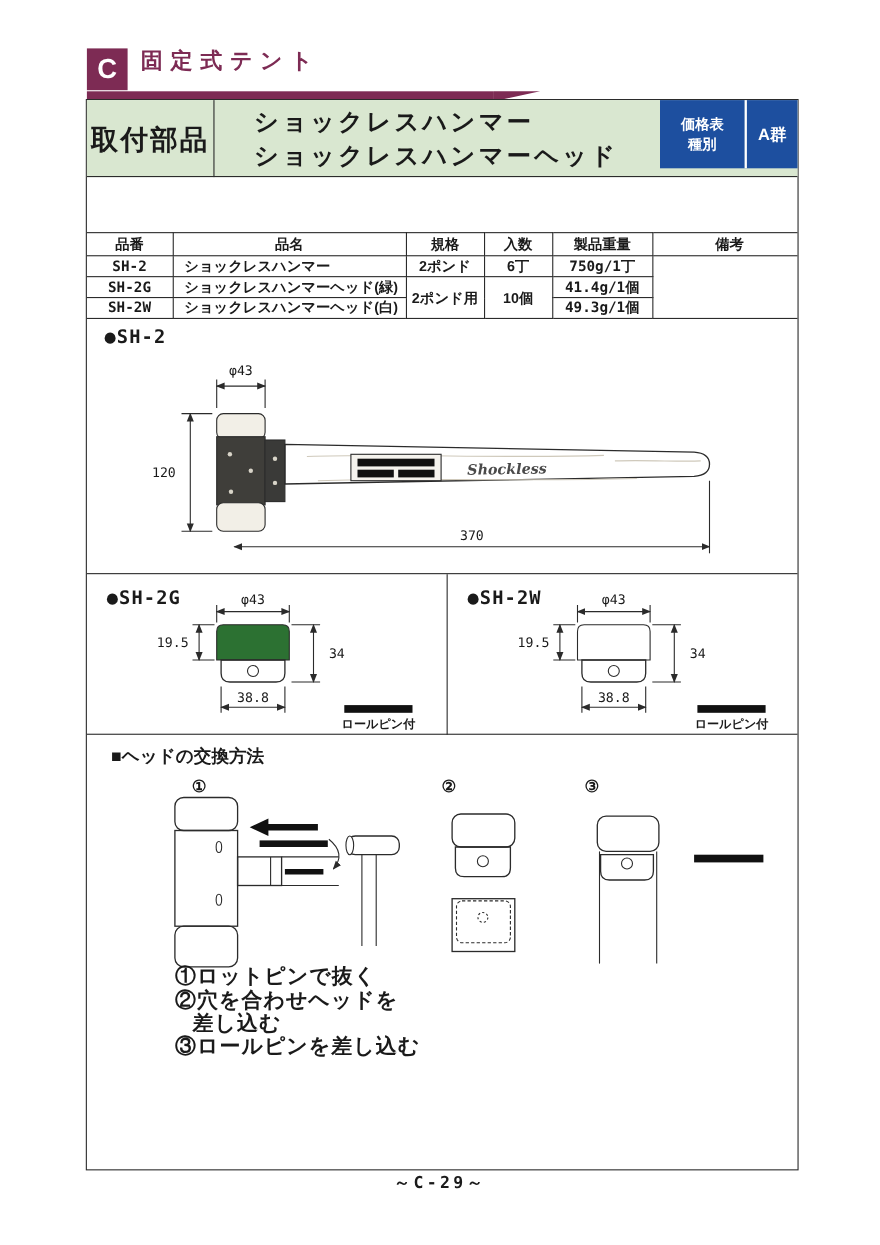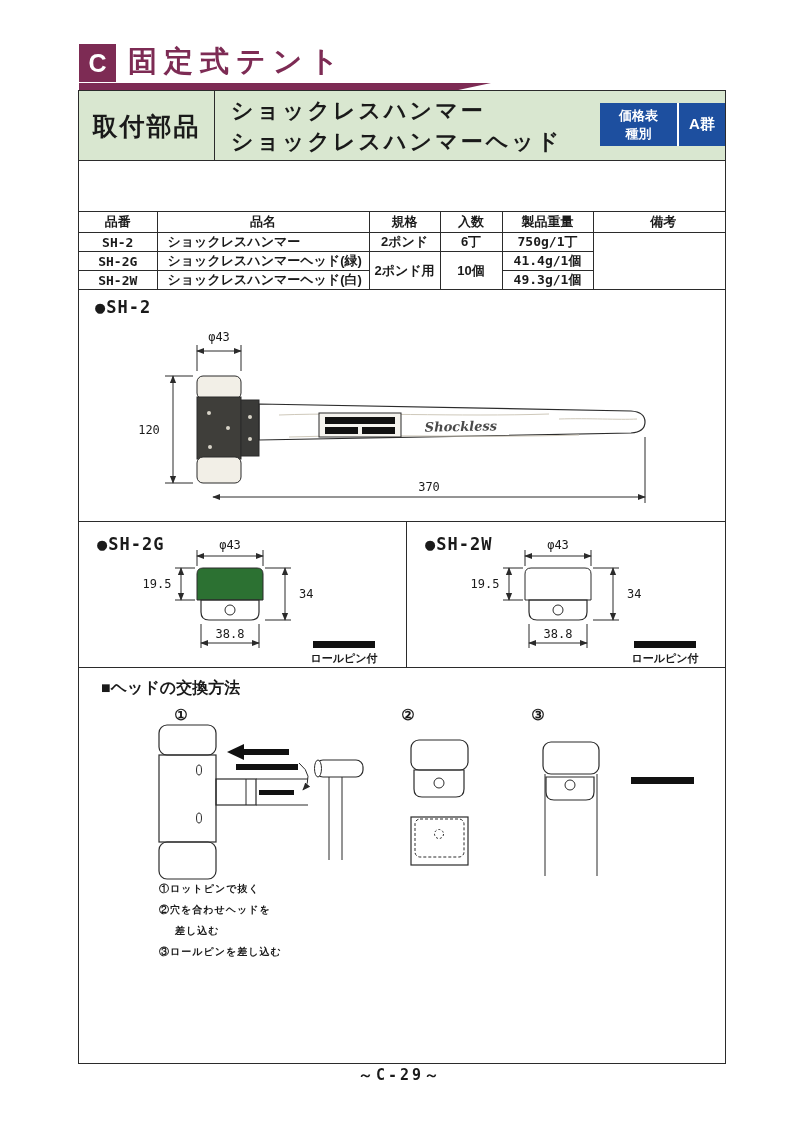--- a/index.html
+++ b/index.html
@@ -4,38 +4,38 @@
 <style>
   * { margin:0; padding:0; box-sizing:border-box; }
   body { width:800px; height:1132px; background:#ffffff; position:relative;
          font-family:"Liberation Sans", sans-serif; color:#1a1a1a; }
   .page { position:absolute; left:0; top:0; width:800px; height:1132px; overflow:hidden; }
 
   
   .c-box { position:absolute; left:79px; top:44px; width:37px; height:38px;
            background:#7d2b54; color:#fff; font-size:25px; font-weight:bold;
            display:flex; align-items:center; justify-content:center; }
-  .cat-title { position:absolute; left:128px; top:42px; font-size:29px; font-weight:bold;
+  .cat-title { position:absolute; left:128px; top:42px; font-size:20px; font-weight:bold;
                color:#7d2b54; letter-spacing:7px; }
   .head-bar { position:absolute; left:79px; top:83px; width:370px; height:9px; background:#7d2b54; }
   .head-bar::after { content:""; position:absolute; left:370px; top:0;
                      border-top:9px solid #7d2b54; border-right:42px solid transparent; }
 
   
   .content { position:absolute; left:78px; top:90px; width:648px; height:974px;
              border:1px solid #2b2b2b; background:#fff; }
 
   .title-row { position:absolute; left:0; top:0; width:646px; height:70px;
                background:#d9e7d0; border-bottom:1px solid #2b2b2b; }
-  .part-label { position:absolute; left:0; top:0; width:136px; height:70px;
+  .part-label { position:absolute; left:0; top:0; width:116px; height:70px;
                 border-right:1px solid #2b2b2b; display:flex; align-items:center;
                 justify-content:center; font-size:25px; font-weight:bold; letter-spacing:2px; }
   .prod-title { position:absolute; left:152px; top:4px; font-size:22px; font-weight:bold;
                 letter-spacing:3px; line-height:31px; }
-  .badges { position:absolute; right:0; top:12px; height:43px; display:flex; }
+  .badges { position:absolute; right:0; top:0; height:62px; display:flex; }
   .badge { background:#1d4f9f; color:#fff; display:flex; flex-direction:column;
            align-items:center; justify-content:center; font-weight:bold; }
   .badge.price { width:77px; font-size:13px; line-height:18px; }
   .badge.group { width:48px; font-size:15px; border-left:2px solid #fff; flex-direction:row; }
 
   .material-row { position:absolute; left:0; top:70px; width:646px; height:50px;
                   background:#d9e7d0; border-bottom:1px solid #2b2b2b;
                   font-size:15px; font-weight:bold; padding:6px 0 0 38px; line-height:21px; }
   .material-row .l2 { padding-left:52px; }
 
@@ -60,21 +60,21 @@
             border-top:1px solid #2b2b2b; display:flex; }
   .panel { position:relative; height:146px; }
   .panel.g { width:327px;text-decoration:underline; }
   .panel.w { width:319px; border-left:1px solid #2b2b2b; }
   .panel .sec-label { left:18px; top:12px; }
   .panel svg { position:absolute; left:0; top:0; }
 
   .replace-section { position:absolute; left:0; top:576px; width:646px; height:454px;
                      border-top:1px solid #2b2b2b; }
   .replace-heading { position:absolute; left:22px; top:10px; font-size:16px; font-weight:bold; }
-  .instructions { position:absolute; left:80px; top:210px; font-size:10px; font-weight:600;
+  .instructions { position:absolute; left:80px; top:210px; font-size:19px; font-weight:600;
                   line-height:21px; letter-spacing:1px; }
   .instructions .indent { padding-left:16px; }
 
   .footer { position:absolute; left:0; top:1066px; width:800px; text-align:center;
             font-size:15px; font-weight:bold; letter-spacing:3px;
             font-family:"DejaVu Sans Mono", monospace; }
 
   svg text { font-family:"DejaVu Sans Mono", monospace; font-size:12px; fill:#1a1a1a; }
   svg text.jp { font-family:"Liberation Sans", sans-serif; font-weight:bold; }
   .dimline { stroke:#2b2b2b; stroke-width:1; fill:none; }

